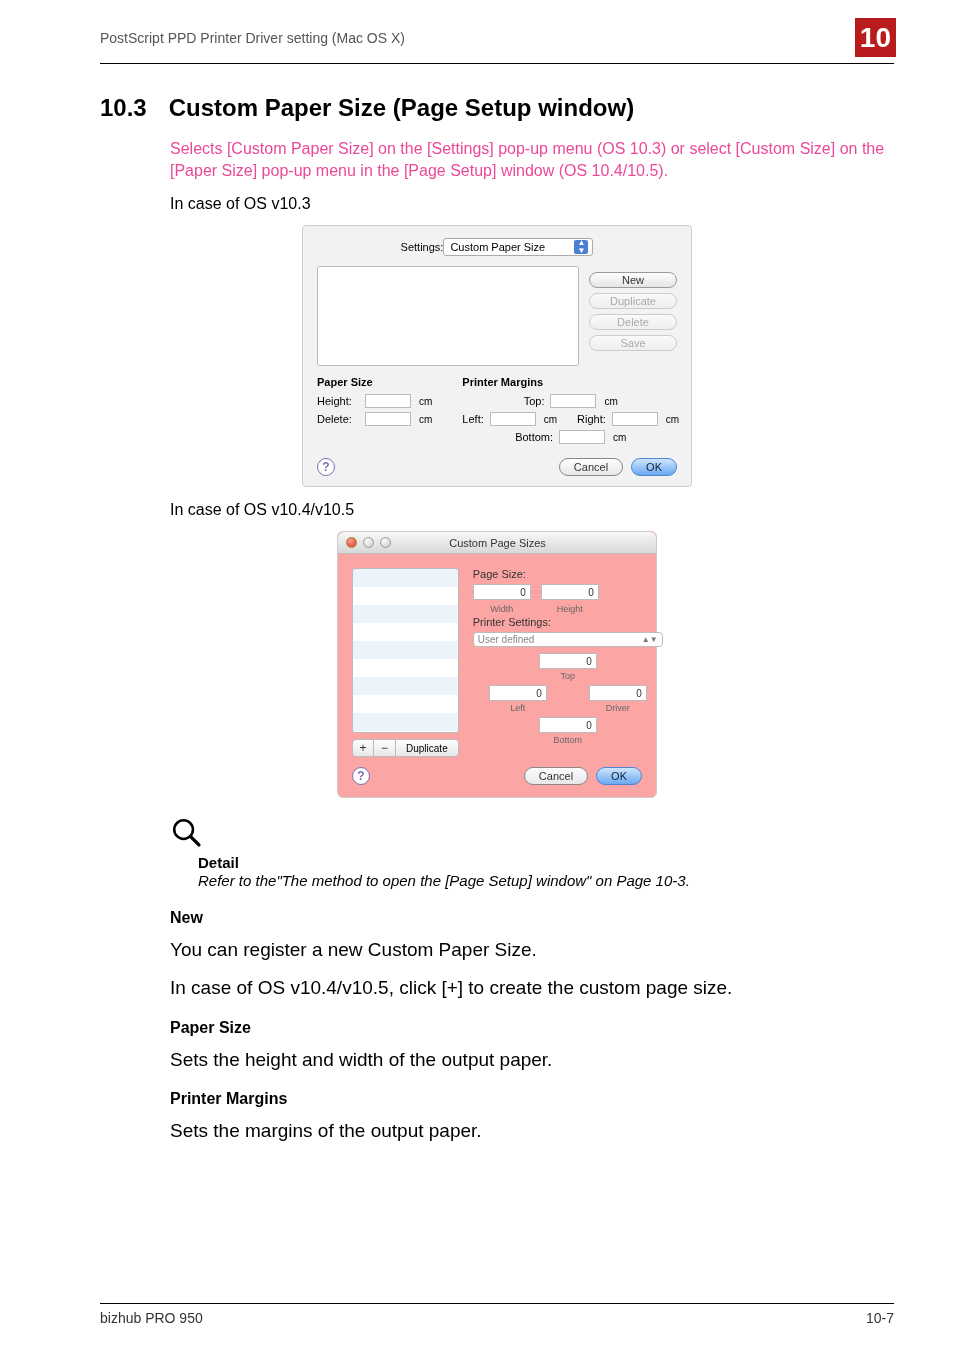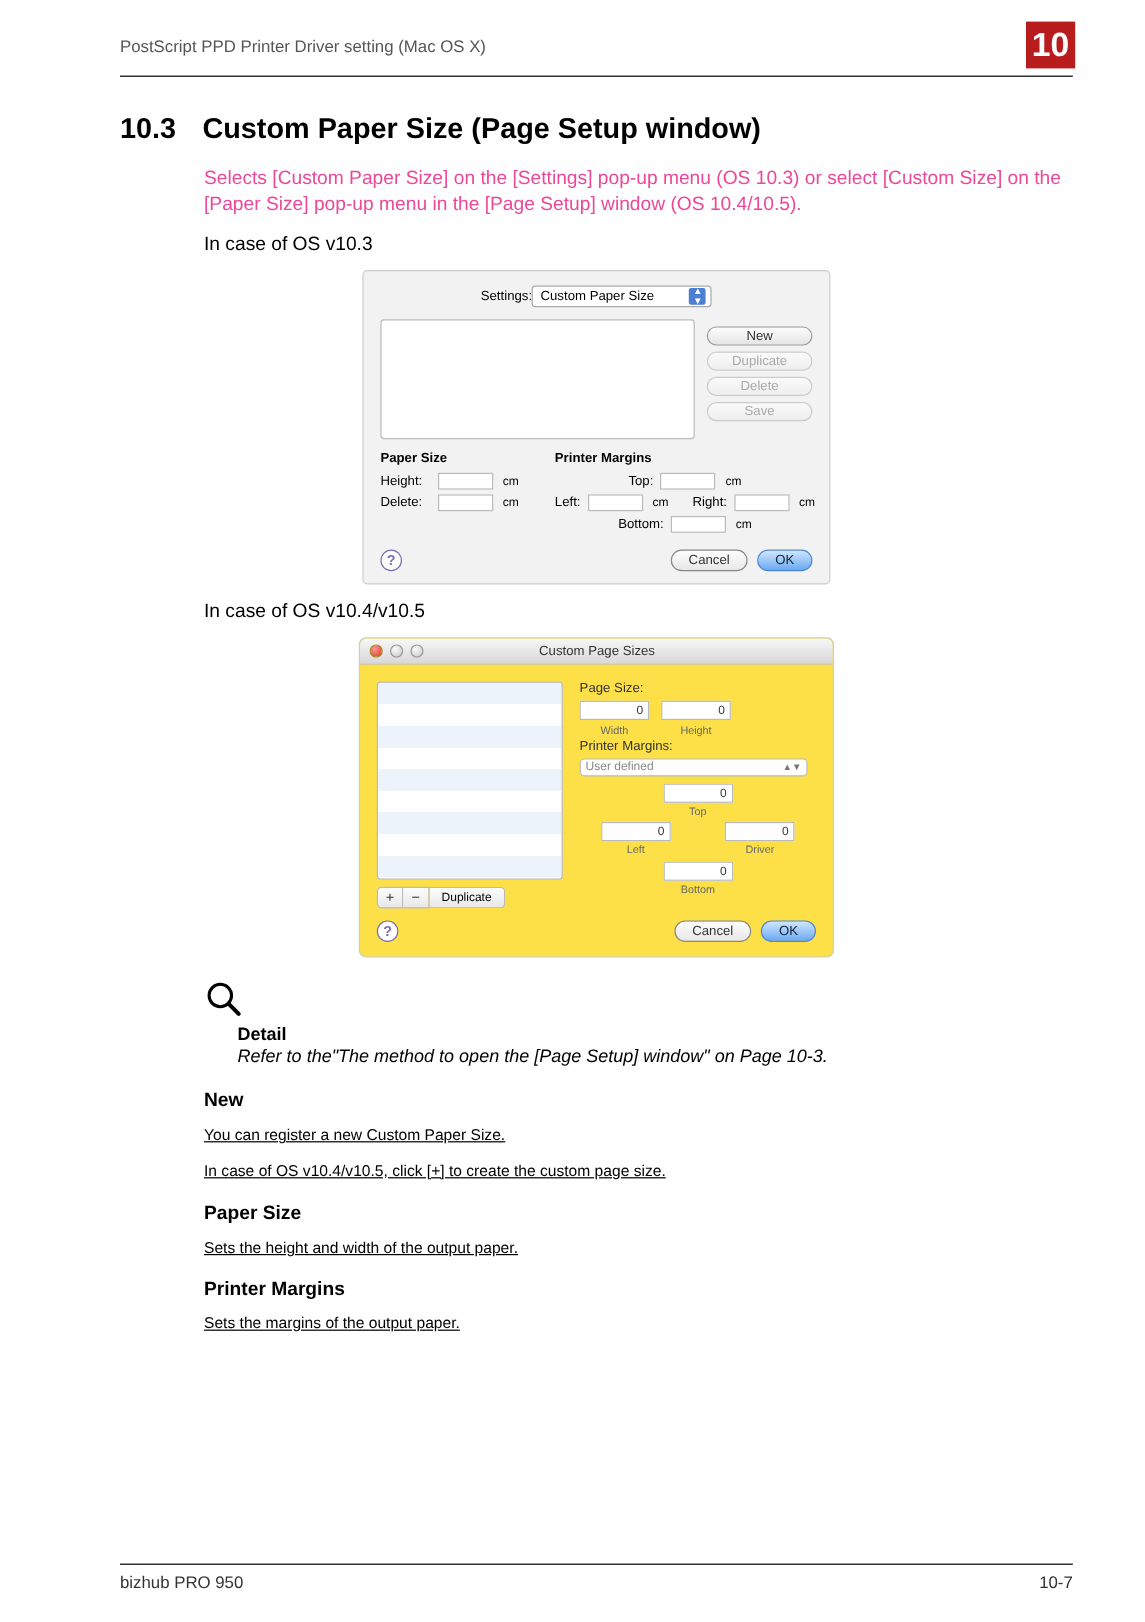--- a/index.html
+++ b/index.html
@@ -84,22 +84,22 @@
     }
     .foot-btns { display:flex; gap:8px; }
     .pillbtn {
       border-radius: 12px; font-size:11px; padding:2px 14px; border:1px solid #888;
       background: linear-gradient(#fdfdfd,#e8e8e8); color:#333;
     }
     .pillbtn.primary { background: linear-gradient(#cfe6ff,#6aa9f2); border-color:#4d86d4; color:#123; }
 
     
     .dlg2 {
-      width: 396px; border:1px solid #ccc; border-radius: 6px;
-      background:#fde047; font-family:"Lucida Grande",Arial,sans-serif;
+      width: 320px; border:1px solid #ccc; border-radius: 6px;
+      background:#fca5a5; font-family:"Lucida Grande",Arial,sans-serif;
     }
     .dlg2-titlebar {
       background: linear-gradient(#f7f7f7,#d8d8d8);
       border-bottom:1px solid #bbb; border-radius:6px 6px 0 0;
       height:22px; display:flex; align-items:center; padding:0 8px; gap:6px;
     }
     .tl-dot { width:11px; height:11px; border-radius:50%; }
     .dot-red { background: radial-gradient(circle at 35% 30%, #ff9a8f, #d83a2a); border:1px solid #a82; }
     .dot-dim { background: radial-gradient(circle at 35% 30%, #fafafa, #c9c9c9); border:1px solid #999; }
     .dlg2-tt { flex:1; text-align:center; font-size:11px; color:#333; padding-right:50px; }
@@ -127,21 +127,21 @@
     .detail-wrap { margin-left: 70px; margin-top: 18px; margin-bottom: 18px; }
     .mag-icon {
       width: 34px; height: 34px; display:block; margin-bottom: 4px;
     }
     .mag-icon .ring { fill:none; stroke:#000; stroke-width:3; }
     .mag-icon .handle { stroke:#000; stroke-width:4; stroke-linecap:round;}
     .detail-title { font-weight:bold; font-size:15px; margin-left: 28px; }
     .detail-body { font-style: italic; font-size:15px; margin-left: 28px; line-height:1.35; }
 
     .subhead { font-weight:bold; font-size:16px; margin-left:0; margin-top:18px; margin-bottom:10px; }
-    .bodytext { font-size:13px; margin-bottom:12px; line-height:1.35;text-decoration:underline; }
+    .bodytext { font-size:19px; margin-bottom:12px; line-height:1.35; }
     .section { margin-left: 70px; }
 
     .footer { position:absolute; bottom:26px; left:0; right:0; padding: 0 60px 0 100px; }
     .footer-line { border:none; border-top:1px solid #000; margin-bottom:6px; }
     .footer-row { display:flex; justify-content:space-between; font-size:14px; color:#333; }
   </style>
 </head>
 <body>
 
 <div class="header">
@@ -251,21 +251,21 @@
         <div class="rightcol">
           <div class="rlabel">Page Size:</div>
           <div style="display:flex; gap:10px; margin-bottom:2px;">
             <span class="numfld">0</span>
             <span class="numfld">0</span>
           </div>
           <div style="display:flex; gap:10px; margin-bottom:2px;">
             <span class="subtxt">Width</span>
             <span class="subtxt">Height</span>
           </div>
-          <div class="rlabel">Printer Margins:</div>
+          <div class="rlabel">Printer Settings:</div>
           <div class="combo">
             <span>User defined</span>
             <span style="font-size:8px;color:#777;">▲▼</span>
           </div>
           <div style="display:flex; flex-direction:column; align-items:center;">
             <span class="numfld">0</span>
             <span class="subtxt">Top</span>
           </div>
           <div style="display:flex; gap:10px; justify-content:center; margin-top:4px;">
             <div style="text-align:center;">

